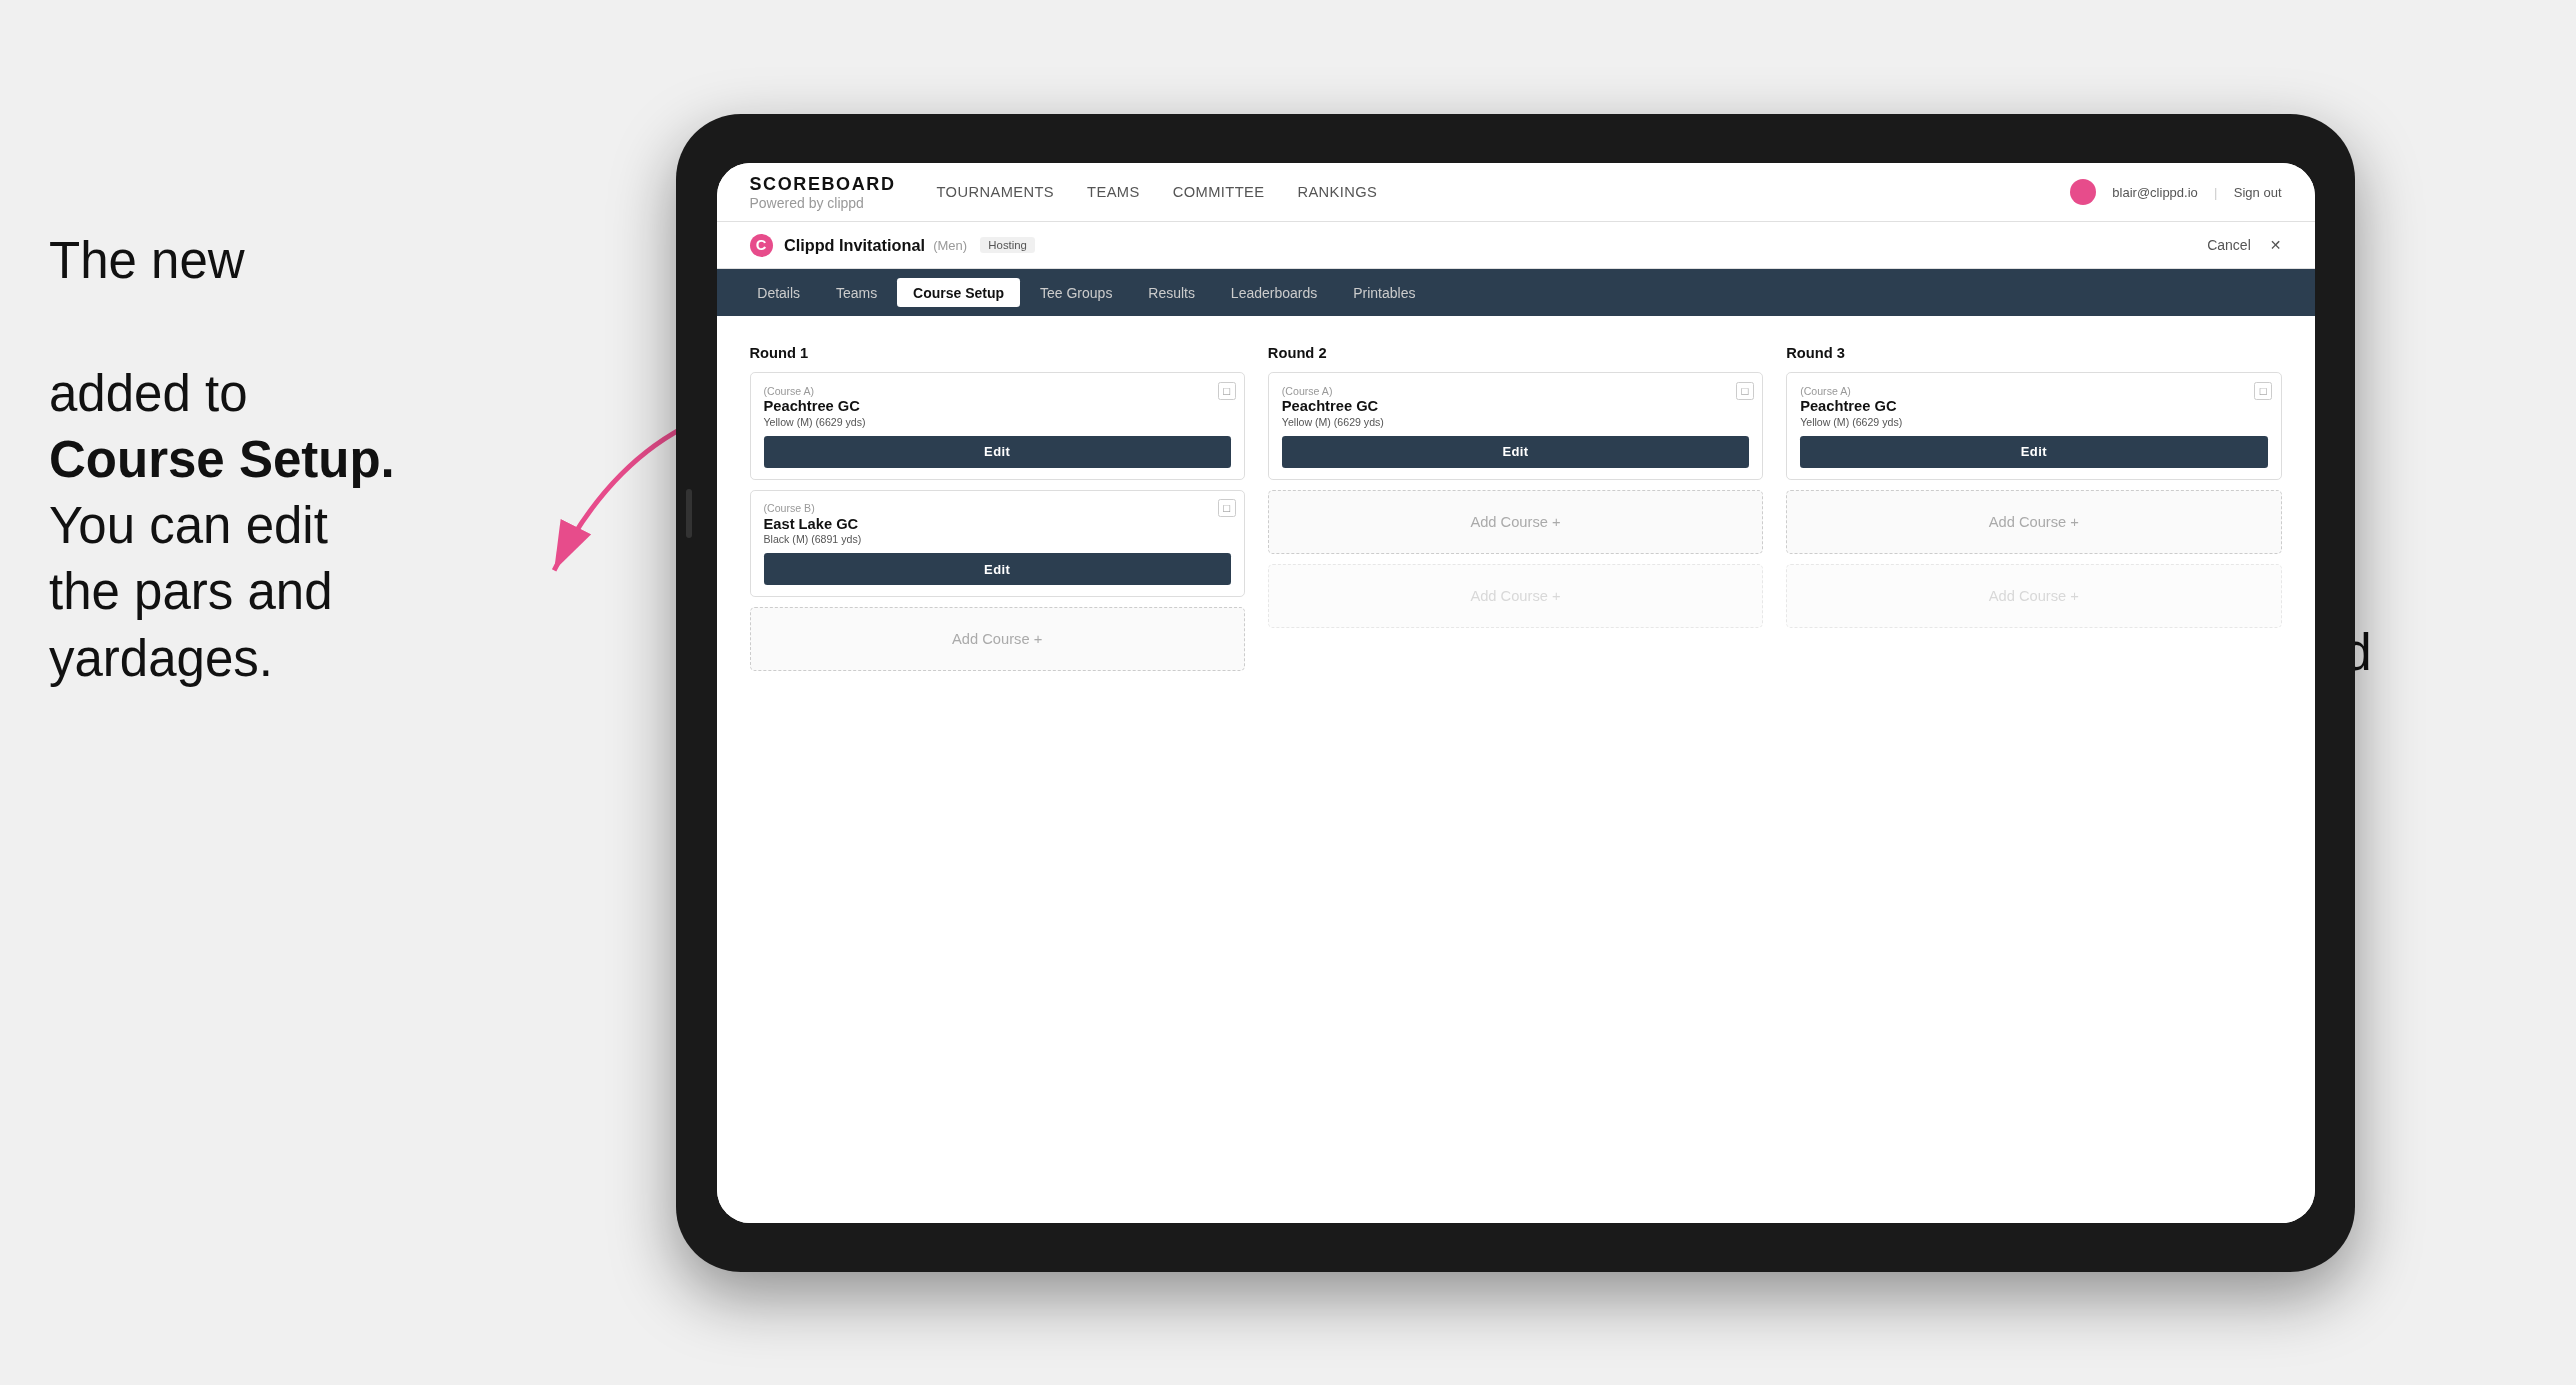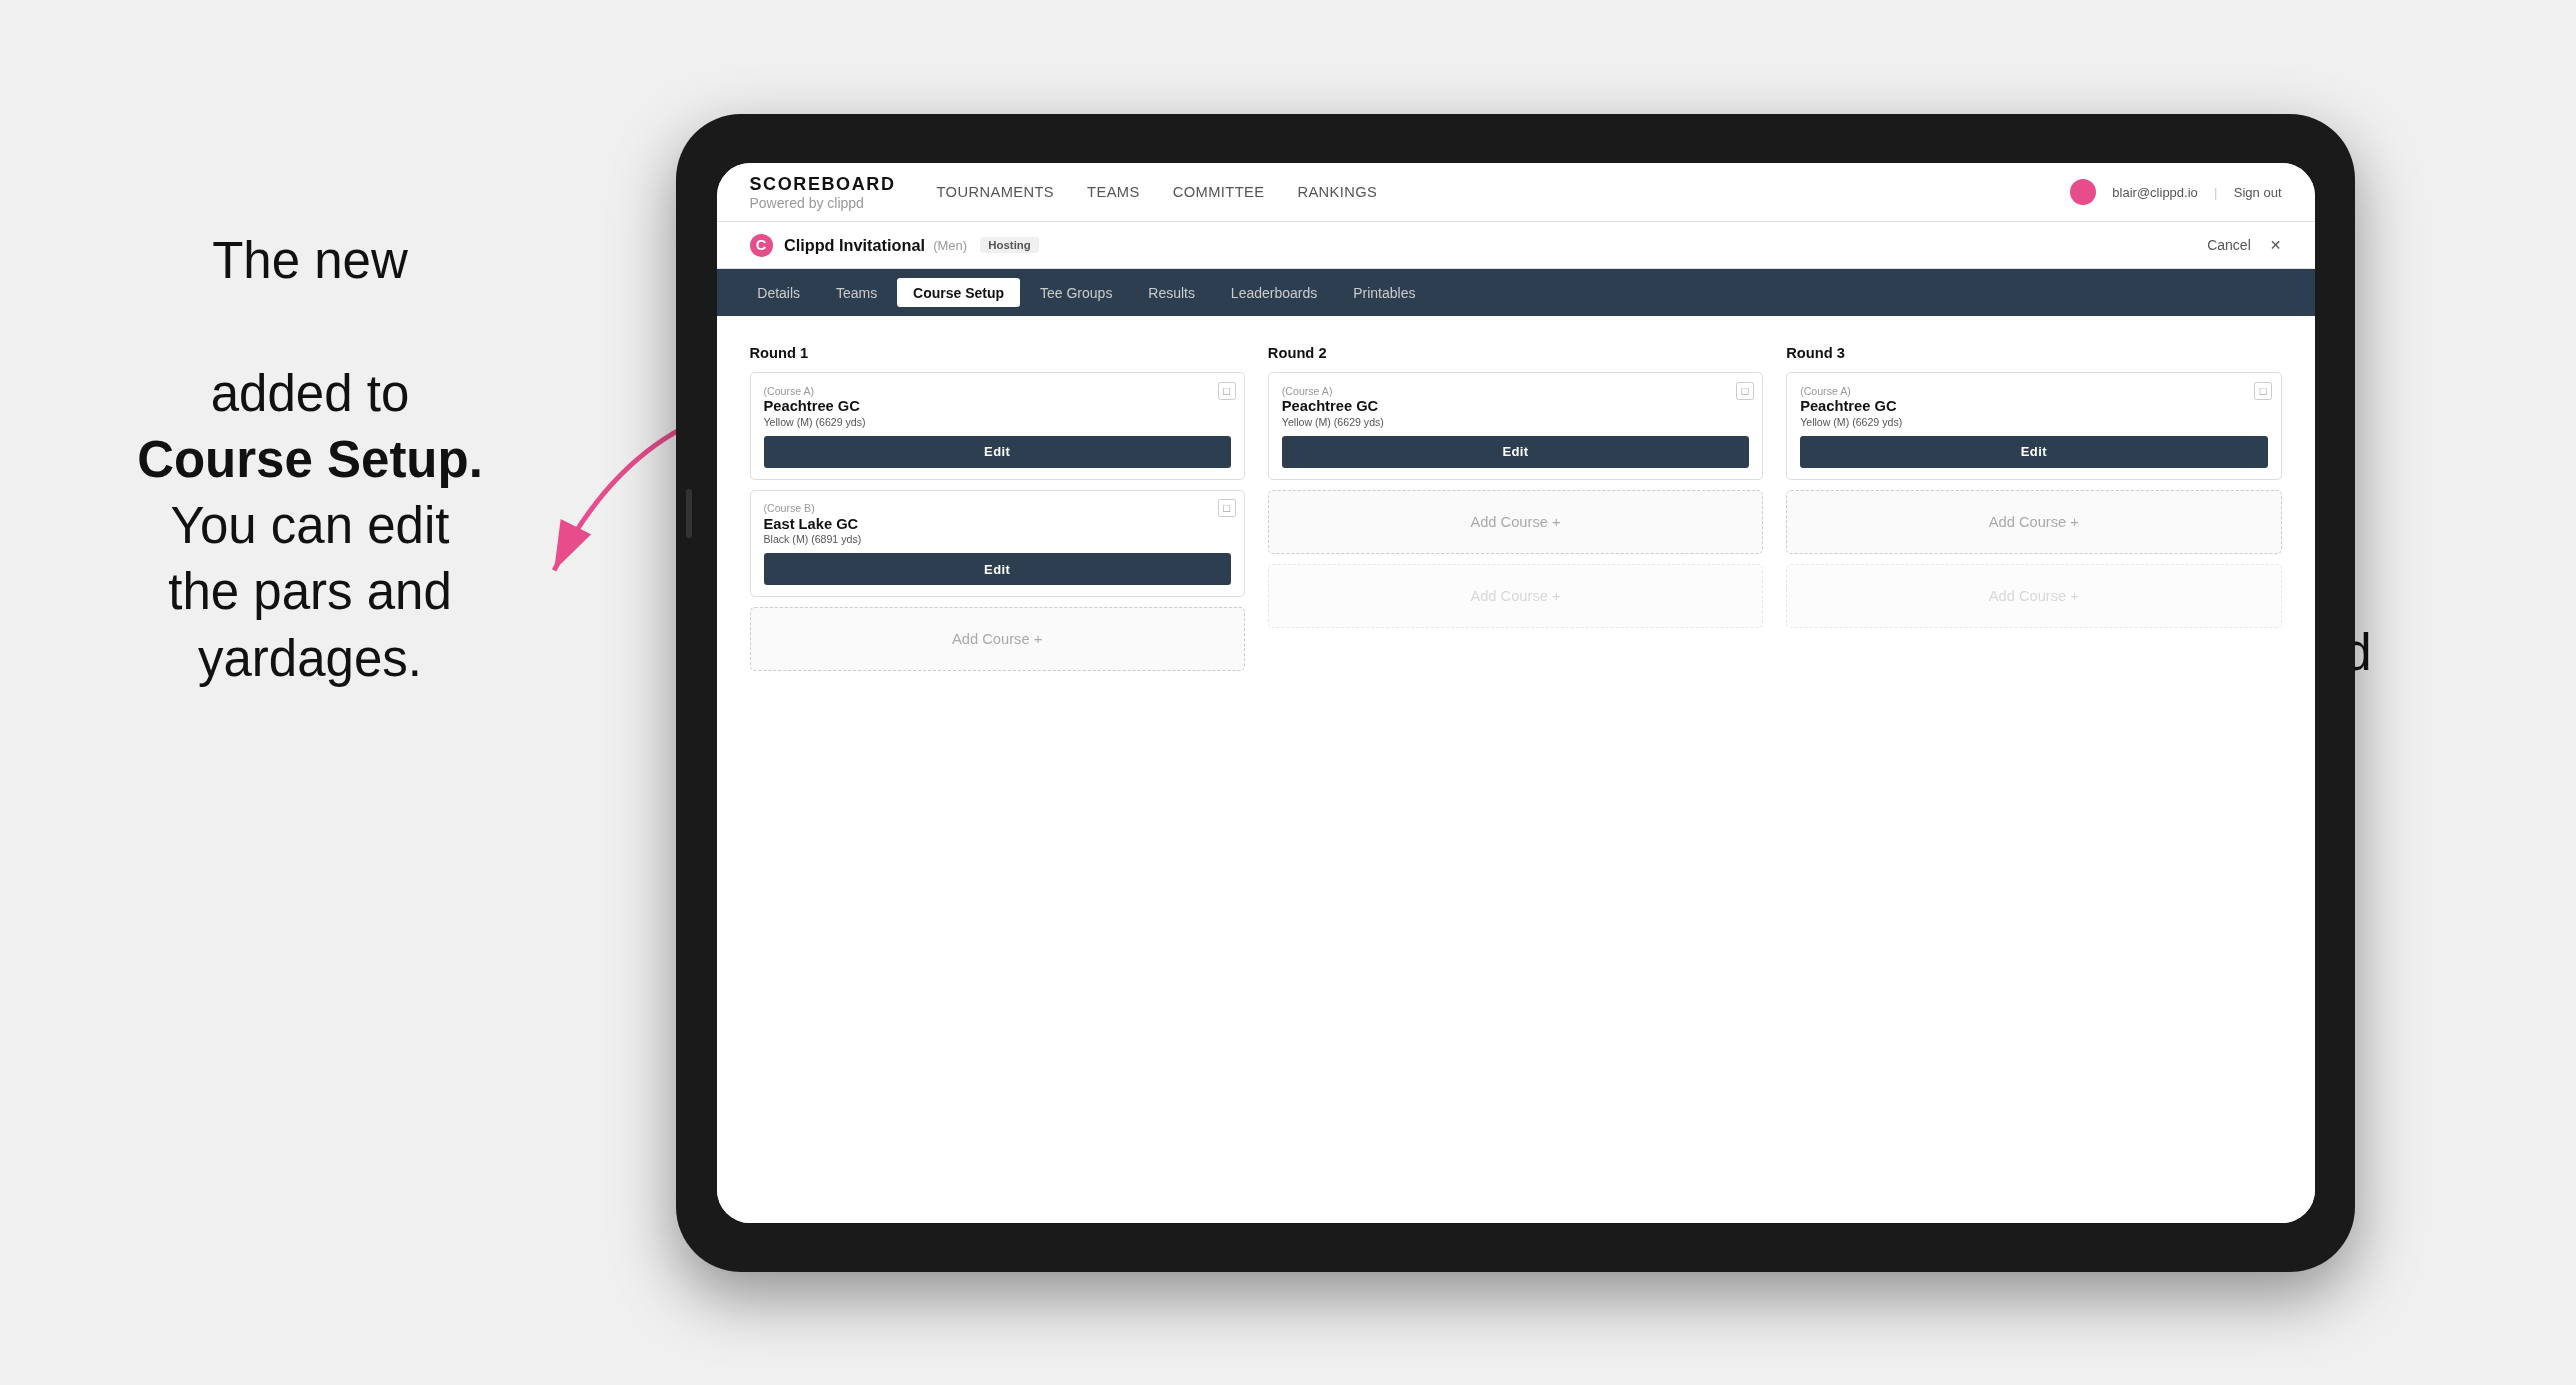--- a/index.html
+++ b/index.html
@@ -14,21 +14,20 @@
 
     
     .annotation-left {
       position: absolute;
       left: 49px;
       top: 228px;
       font-size: 51px;
       line-height: 1.3;
       color: #111;
       width: 522px;
-      text-align: center;
     }
     .annotation-left strong {
       font-weight: 800;
     }
 
     
     .annotation-right {
       position: absolute;
       right: 98px;
       top: 620px;
@@ -156,21 +155,20 @@
       color: #999;
       margin-left: 8.2px;
     }
     .hosting-badge {
       margin-left: 13px;
       font-size: 11.4px;
       color: #555;
       background: #f0f0f0;
       padding: 1.6px 8.2px;
       border-radius: 3.3px;
-      font-weight: bold;
     }
     .cancel-btn {
       margin-left: auto;
       font-size: 14px;
       color: #555;
       display: flex;
       gap: 19px;
       cursor: pointer;
     }
 

